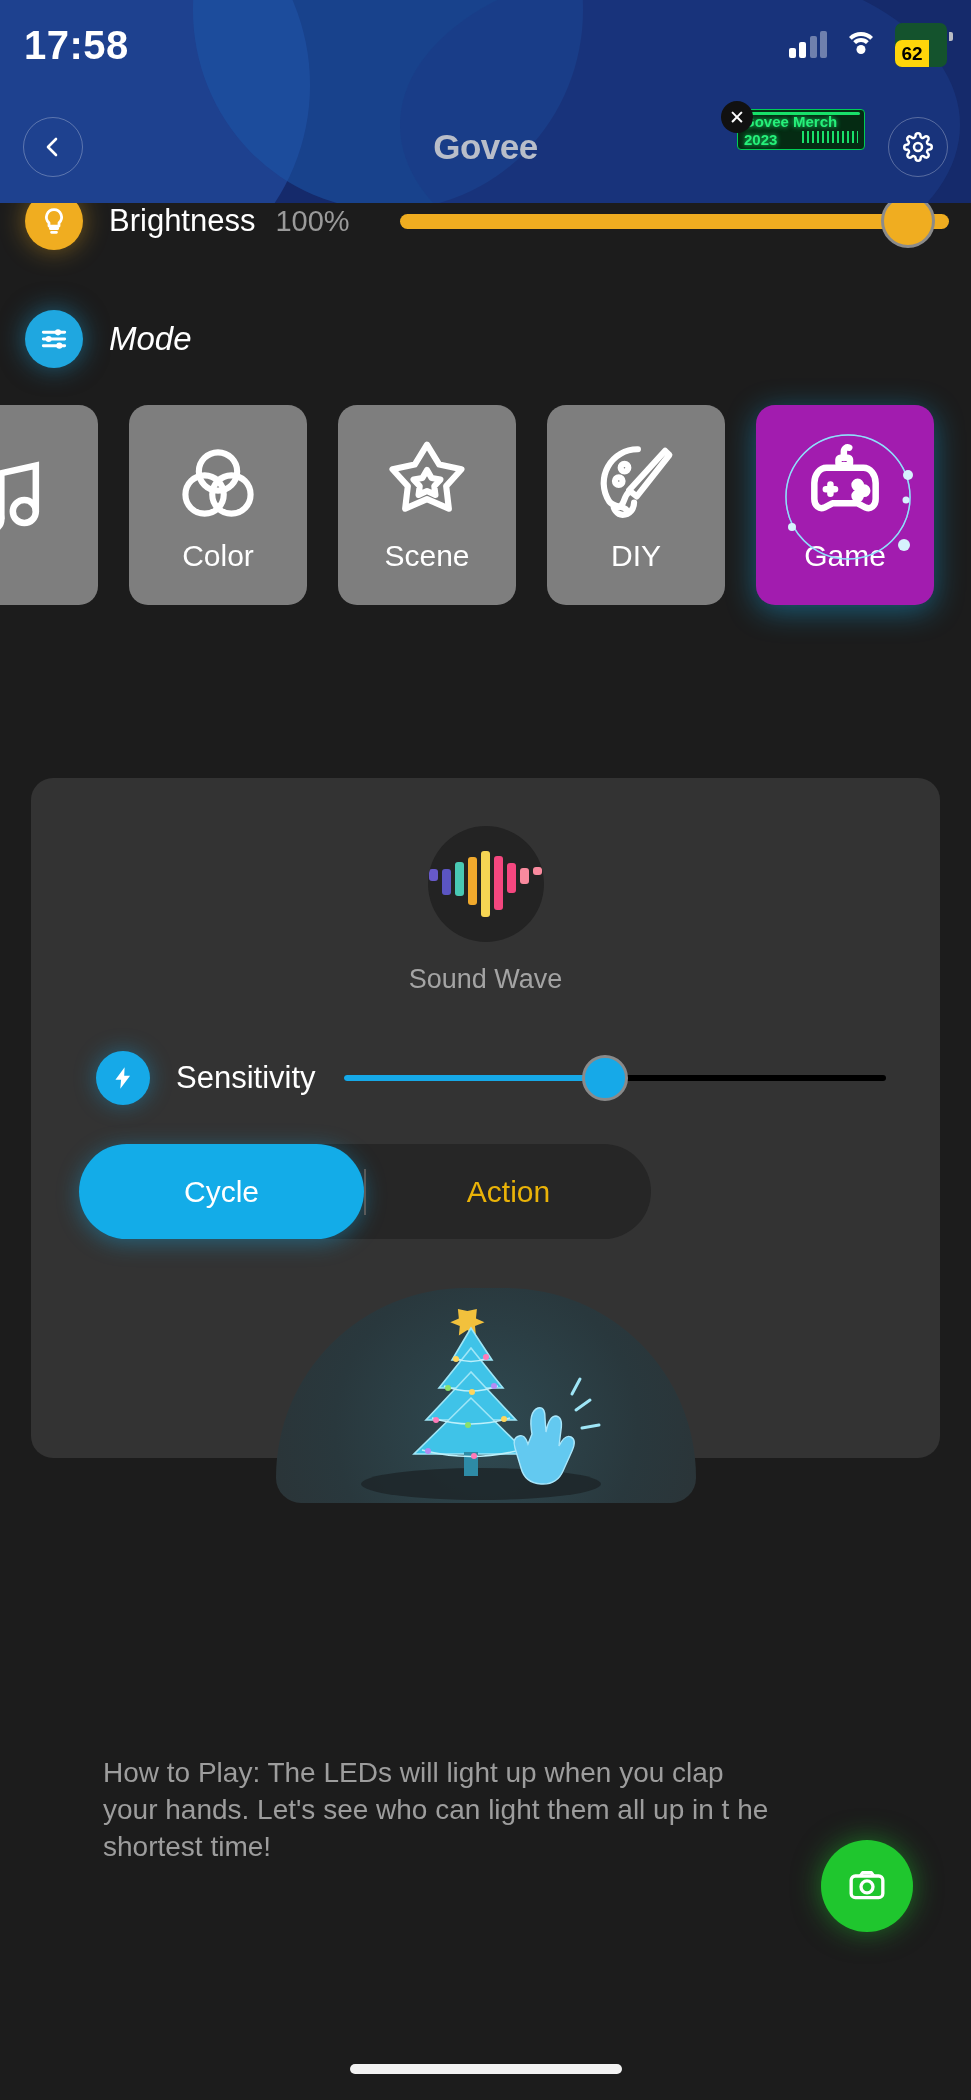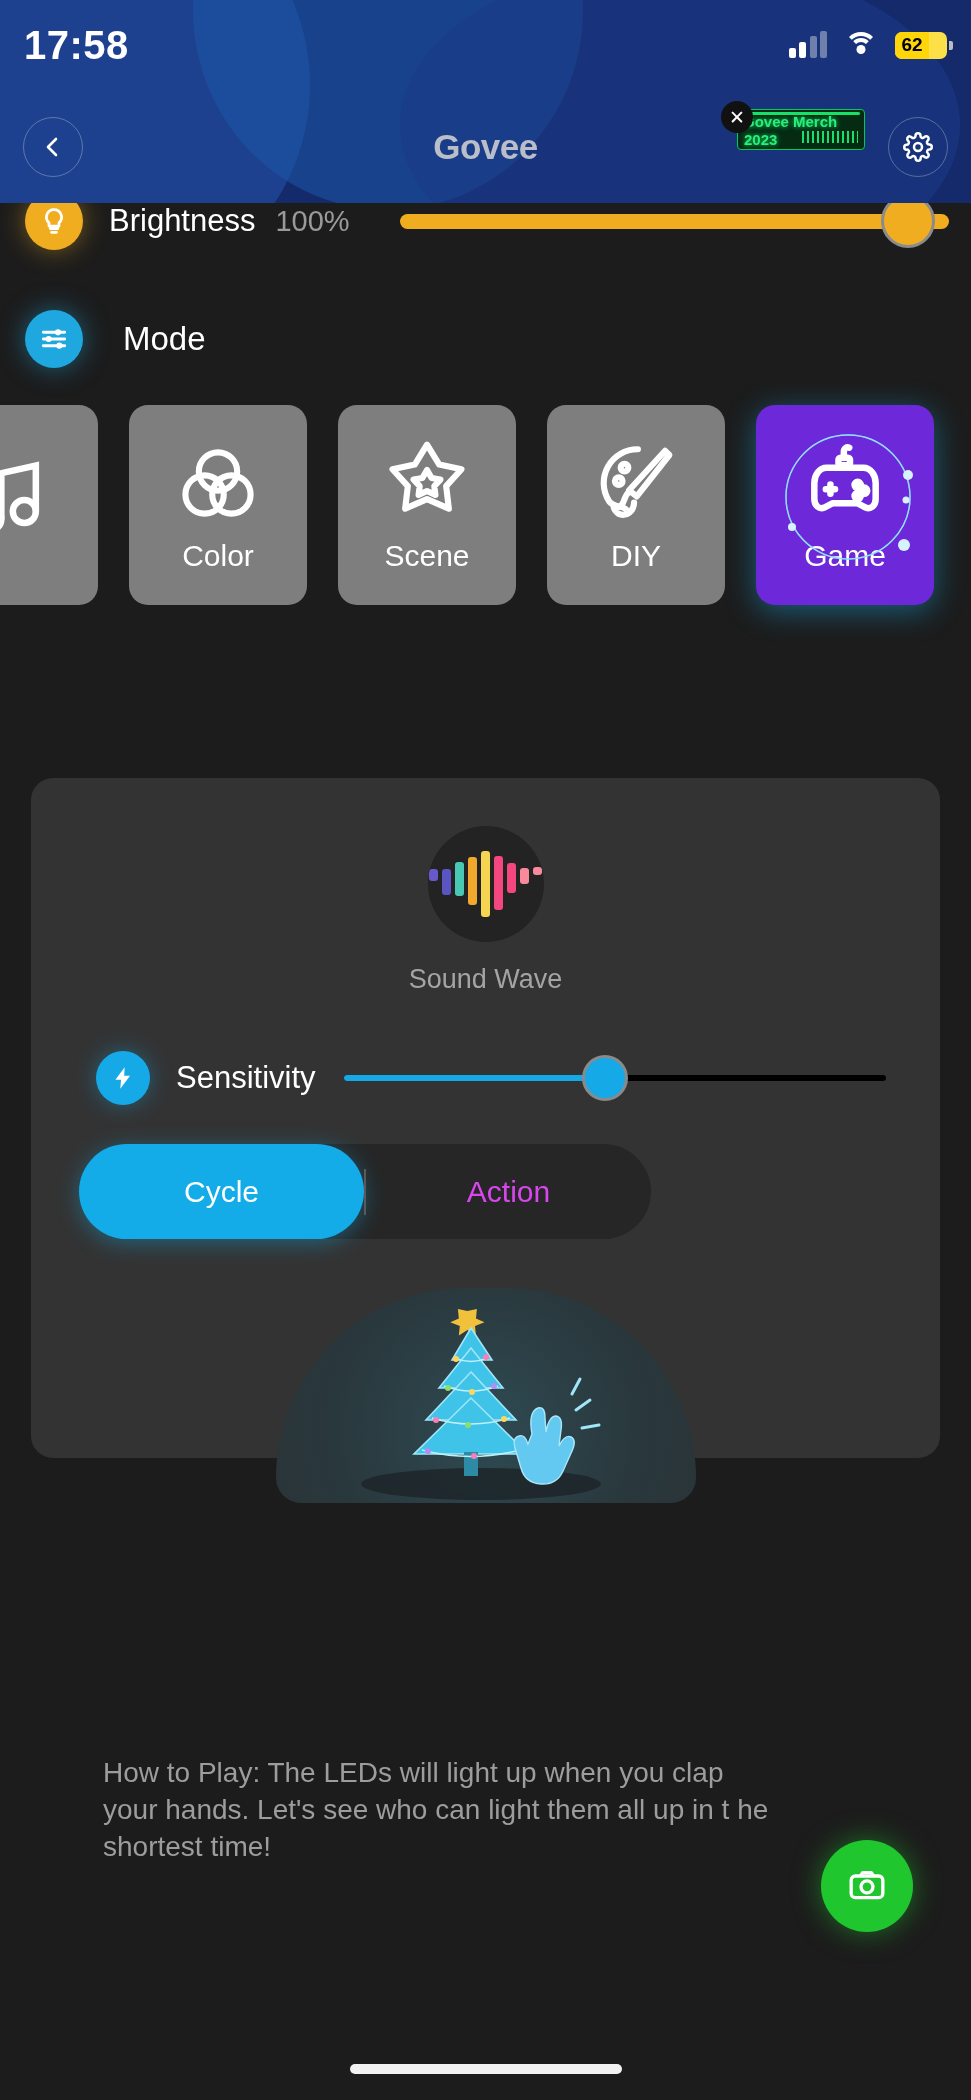--- a/index.html
+++ b/index.html
@@ -41,22 +41,22 @@
   .cell-bars i:nth-child(2) { height: 16px; }
   .cell-bars i:nth-child(3) { height: 22px; opacity: .38; }
   .cell-bars i:nth-child(4) { height: 27px; opacity: .38; }
   .wifi { position: relative; width: 34px; height: 26px; }
   .wifi span { position: absolute; left: 50%; transform: translateX(-50%); border: 4px solid #fff;
                border-bottom-color: transparent; border-left-color: transparent; border-right-color: transparent;
                border-radius: 50%; }
   .wifi span:nth-child(1) { width: 34px; height: 34px; top: 0; }
   .wifi span:nth-child(2) { width: 22px; height: 22px; top: 6px; }
   .wifi span:nth-child(3) { width: 9px; height: 9px; top: 13px; background: #fff; border: none; border-radius: 50%; }
-  .battery { position: relative; width: 52px; height: 27px; border-radius: 7px; background: #fde047;
-             display: flex; align-items: center; }
+  .battery { position: relative; width: 52px; height: 44px; border-radius: 7px; background: #14532d;
+             display: flex; align-items: flex-end; }
   .battery::after { content: ""; position: absolute; right: -6px; top: 9px; width: 4px; height: 9px;
                     background: #b9bcc4; border-radius: 0 2px 2px 0; }
   .battery-fill { width: 34px; height: 27px; border-radius: 7px 0 0 7px; background: #ffd60a;
                   display: flex; align-items: center; justify-content: center; }
   .battery-num { font-size: 19px; font-weight: 700; color: #000; }
 
   .navbar {
     position: absolute; top: 90px; left: 0; width: 971px; height: 113px;
     display: flex; align-items: center; z-index: 5;
   }
@@ -113,34 +113,34 @@
     position: absolute; left: 400px; right: 22px; height: 15px; border-radius: 8px; background: #f0ad20;
   }
   .bright-knob {
     position: absolute; right: 14px; top: 50%; transform: translateY(-50%);
     width: 54px; height: 54px; border-radius: 50%; background: #f0ad20; border: 3px solid #8b8b8b;
   }
 
   .row-mode {
     position: absolute; top: 310px; left: 25px; display: flex; align-items: center;
   }
-  .lbl-mode { color: #fff; font-size: 33px; margin-left: 40px; }
+  .lbl-mode { color: #fff; font-size: 33px; margin-left: 26px; font-style: italic; }
 
   
   .mode-strip {
     position: absolute; top: 405px; left: 0; width: 971px; height: 210px;
     display: flex; align-items: flex-start; gap: 31px; padding-left: -40px;
   }
   .mode-card {
     width: 178px; height: 200px; border-radius: 19px; background: #7e7e7e;
     display: flex; flex-direction: column; align-items: center; justify-content: center;
     flex: 0 0 178px; position: relative; overflow: hidden;
   }
   .mode-card.partial { margin-left: -80px; }
-  .mode-card.active { background: #6d28d9; box-shadow: 0 6px 30px rgba(22,176,239,.45); }
+  .mode-card.active { background: #a21caf; box-shadow: 0 6px 30px rgba(22,176,239,.45); }
   .mode-ic { width: 92px; height: 92px; margin-bottom: 10px; }
   .mode-lbl { color: #fff; font-size: 30px; }
   .mode-card.active .mode-lbl { color: #fff; }
   .mode-rings { position: absolute; inset: 0; pointer-events: none; }
 
   .mode-desc {
     position: absolute; top: 698px; left: 0; width: 971px; text-align: center;
     color: #9a9a9a; font-size: 30px;
   }
 
@@ -175,21 +175,21 @@
   .sens-fill { position: absolute; left: 0; width: 48%; height: 6px; border-radius: 4px; background: #16a9e8; }
   .sens-knob {
     position: absolute; left: 44%; top: 50%; transform: translateY(-50%);
     width: 46px; height: 46px; border-radius: 50%; background: #16a9e8; border: 3px solid #8a8a8a;
   }
 
   .seg {
     position: absolute; top: 366px; left: 48px; width: 572px; height: 95px;
     background: #262626; border-radius: 48px; display: flex; align-items: center;
   }
-  .seg-item { flex: 1; text-align: center; font-size: 30px; color: #d946ef; height: 95px;
+  .seg-item { flex: 1; text-align: center; font-size: 30px; color: #eab308; height: 95px;
               display: flex; align-items: center; justify-content: center; }
   .seg-item.on { background: #13ace8; color: #fff; border-radius: 48px; box-shadow: 0 4px 22px rgba(19,172,232,.4); }
   .seg-div { width: 2px; height: 46px; background: #5a5a5a; }
 
   .illus {
     position: absolute; top: 510px; left: 50%; transform: translateX(-50%);
     width: 420px; height: 215px;
   }
   .illus-bg {
     position: absolute; inset: 0; border-radius: 210px 210px 28px 28px;

